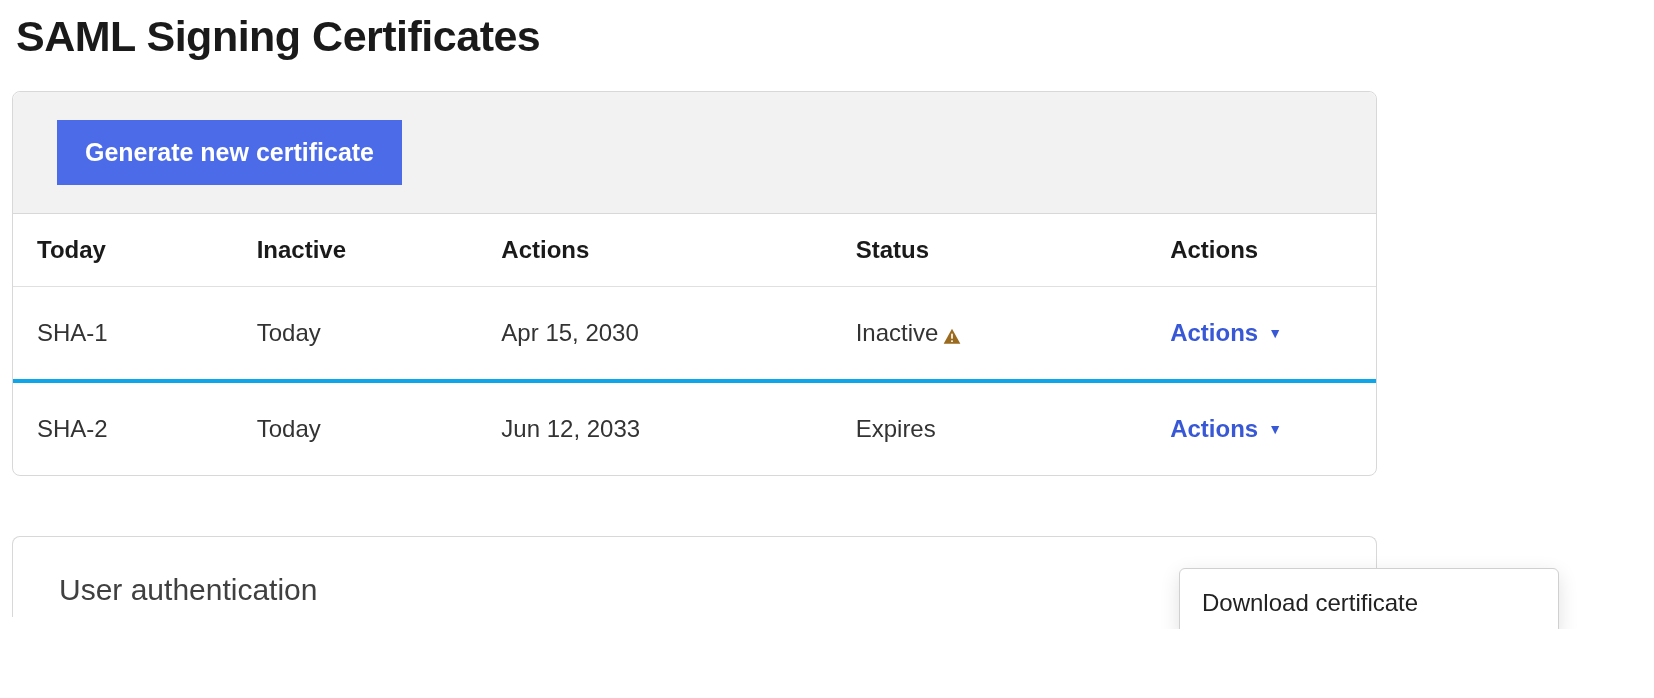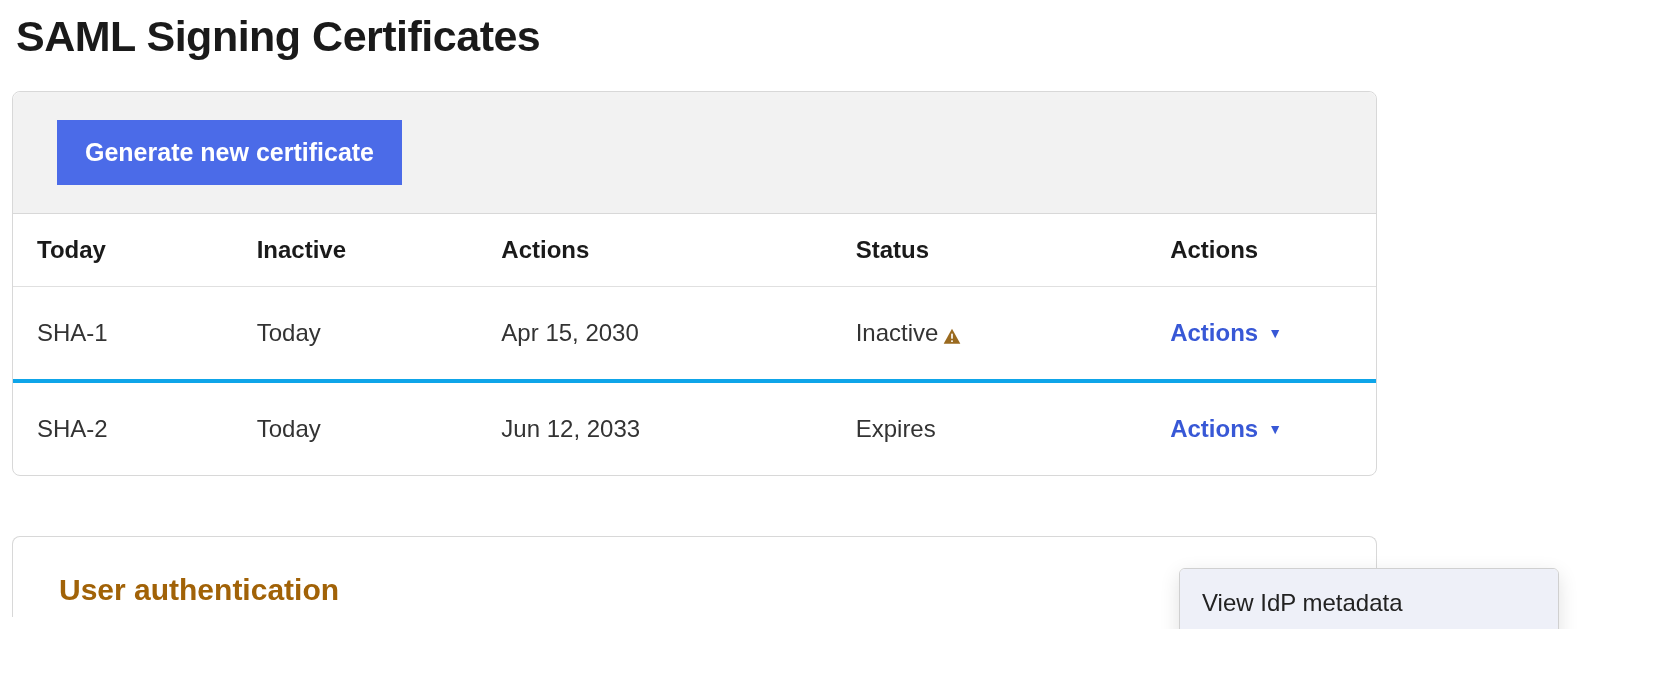--- a/index.html
+++ b/index.html
@@ -134,22 +134,22 @@
       width: 1365px;
       margin-top: 60px;
       padding: 36px 46px 10px 46px;
       display: flex;
       justify-content: space-between;
       align-items: center;
       border-bottom: none;
     }
     .auth-title {
       font-size: 30px;
-      font-weight: 700;
-      color: #a16207;
+      font-weight: 400;
+      color: #404040;
     }
     .edit-link {
       color: #3858d6;
       font-weight: 700;
       cursor: pointer;
       font-size: 24px;
     }
     .td-actions {
       text-align: left;
     }
@@ -210,21 +210,20 @@
           <span class="actions-link">
             <span>Actions</span>
             <span class="caret">▼</span>
           </span>
         </td>
       </tr>
     </tbody>
   </table>
 
   <div class="dropdown">
-    <div class="dropdown-item hover">View IdP metadata</div>
     <div class="dropdown-item">Download certificate</div>
   </div>
 </div>
 
 <div class="auth-card">
   <div class="auth-title">User authentication</div>
   <div class="edit-link">Edit</div>
 </div>
 
 </body></html>

